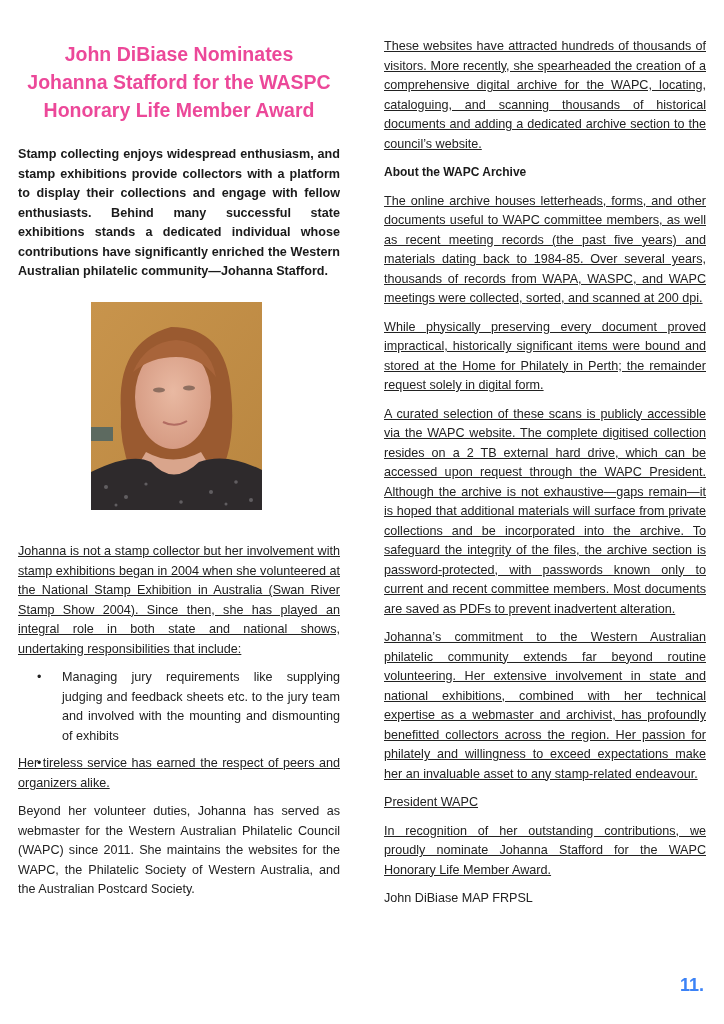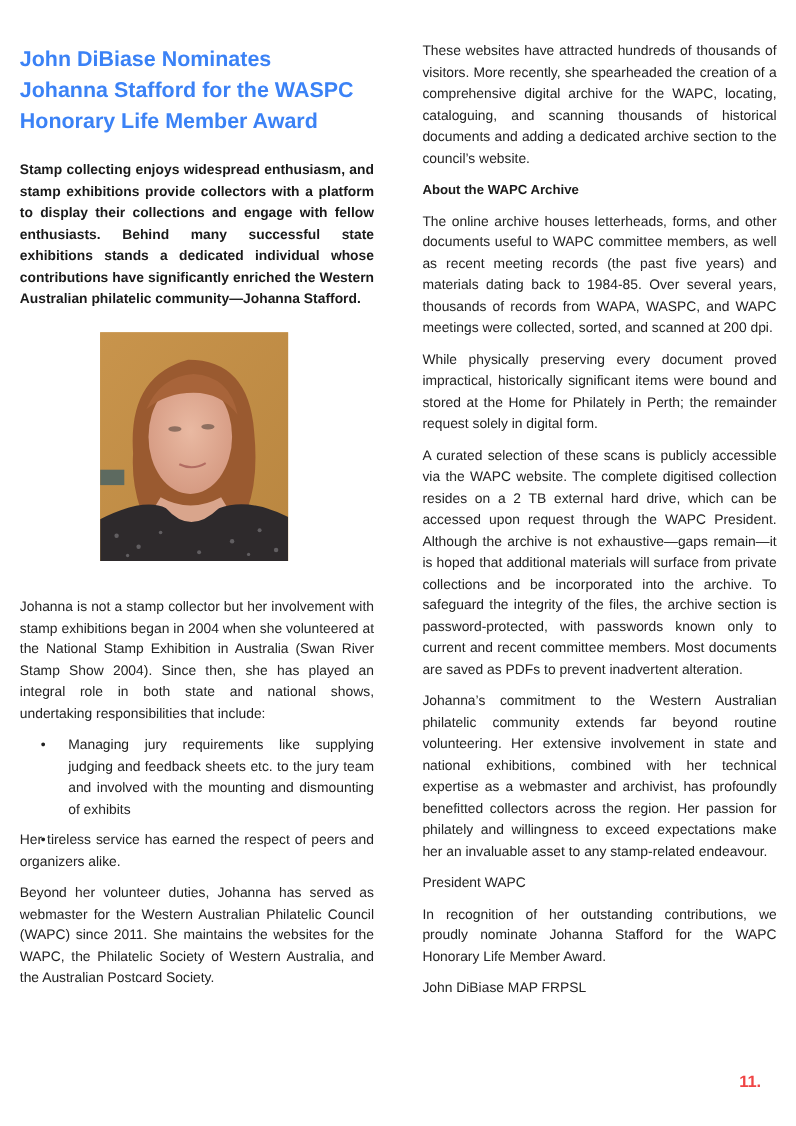--- a/index.html
+++ b/index.html
@@ -1,33 +1,33 @@
 <!DOCTYPE html>
 <html><head>
 <meta charset="utf-8">
 <style>
   html, body { margin: 0; padding: 0; background: #ffffff; }
   body { width: 724px; height: 1024px; position: relative; overflow: hidden;
          font-family: "Liberation Sans", sans-serif; color: #222222; }
-  .title { position: absolute; left: 18px; width: 322px; top: 40px; text-align: left;
-           color: #3b82f6; font-weight: bold; font-size: 19.5px; line-height: 28px; margin: 0; }
+  .title { position: absolute; left: 18px; width: 322px; top: 40px; text-align: center;
+           color: #ec4899; font-weight: bold; font-size: 19.5px; line-height: 28px; margin: 0; }
   .p { font-size: 12.6px; line-height: 19.5px; text-align: justify; margin: 0; }
   .p.bold { font-weight: bold; color: #1a1a1a; }
   .intro { position: absolute; top: 145px; left: 18px; width: 322px; }
   .photo { position: absolute; left: 91px; top: 302px; width: 171px; height: 208px;
            overflow: hidden; background: #c9954c; }
   .leftflow { position: absolute; top: 542px; left: 18px; width: 322px; }
   ul.bullets { margin: 8px 0 8px 0; padding: 0; list-style: none; }
   ul.bullets li { position: relative; padding-left: 44px; font-size: 12.6px; line-height: 19.5px;
                   text-align: justify; margin-bottom: 8px; }
   ul.bullets li .dot { position: absolute; left: 19px; top: 0; }
   .rightflow { position: absolute; top: 37px; left: 384px; width: 322px; }
-  .gap { margin-bottom: 9px; }
+  .gap { margin-bottom: 9px; text-decoration: underline; }
   .heading { font-weight: bold; font-size: 12px; line-height: 19.5px; margin: 0 0 9px 0; color: #1a1a1a; }
-  .pagenum { position: absolute; right: 32px; top: 975px; font-weight: bold; font-size: 15px; color: #ef4444; }
+  .pagenum { position: absolute; right: 20px; top: 975px; font-weight: bold; font-size: 18px; color: #3b82f6; }
 </style>
 </head>
 <body>
 
 <h1 class="title">
   <div>John DiBiase Nominates</div>
   <div>Johanna Stafford for the WASPC</div>
   <div>Honorary Life Member Award</div>
 </h1>
 

